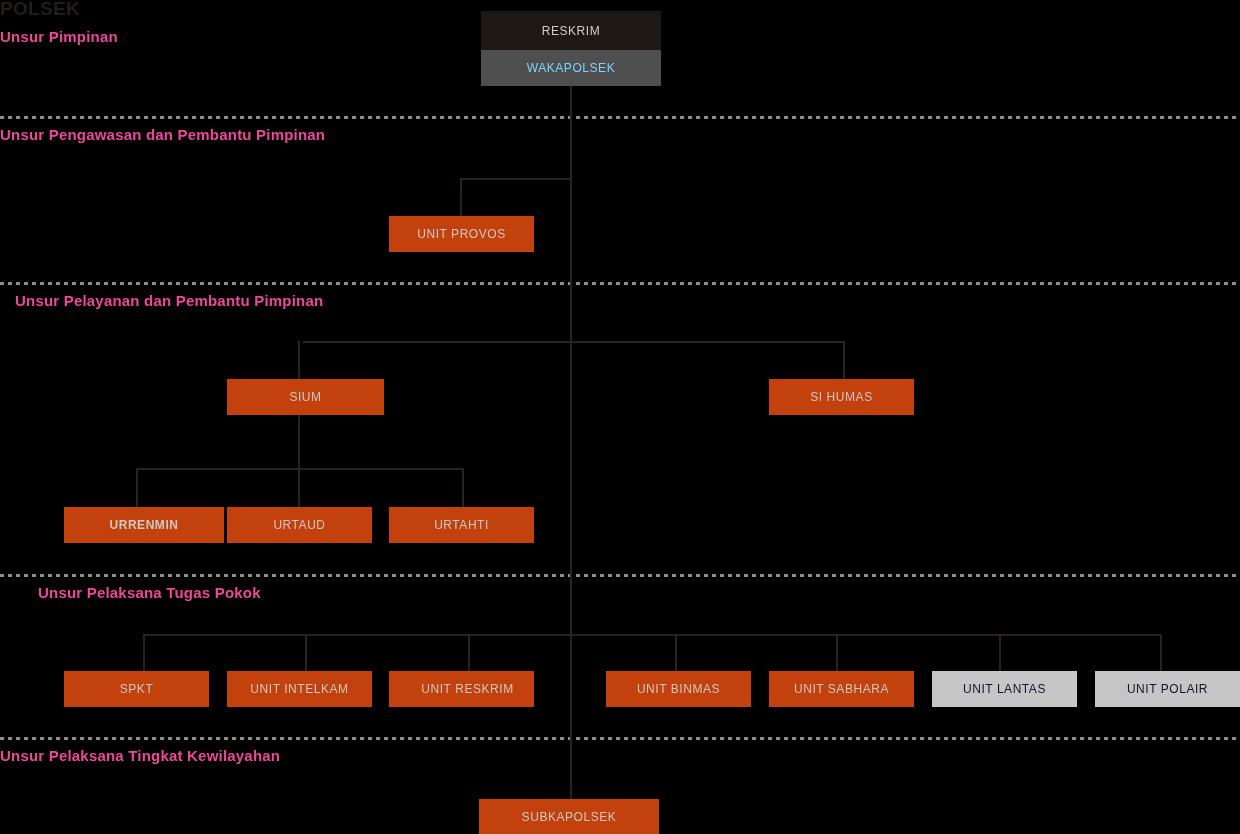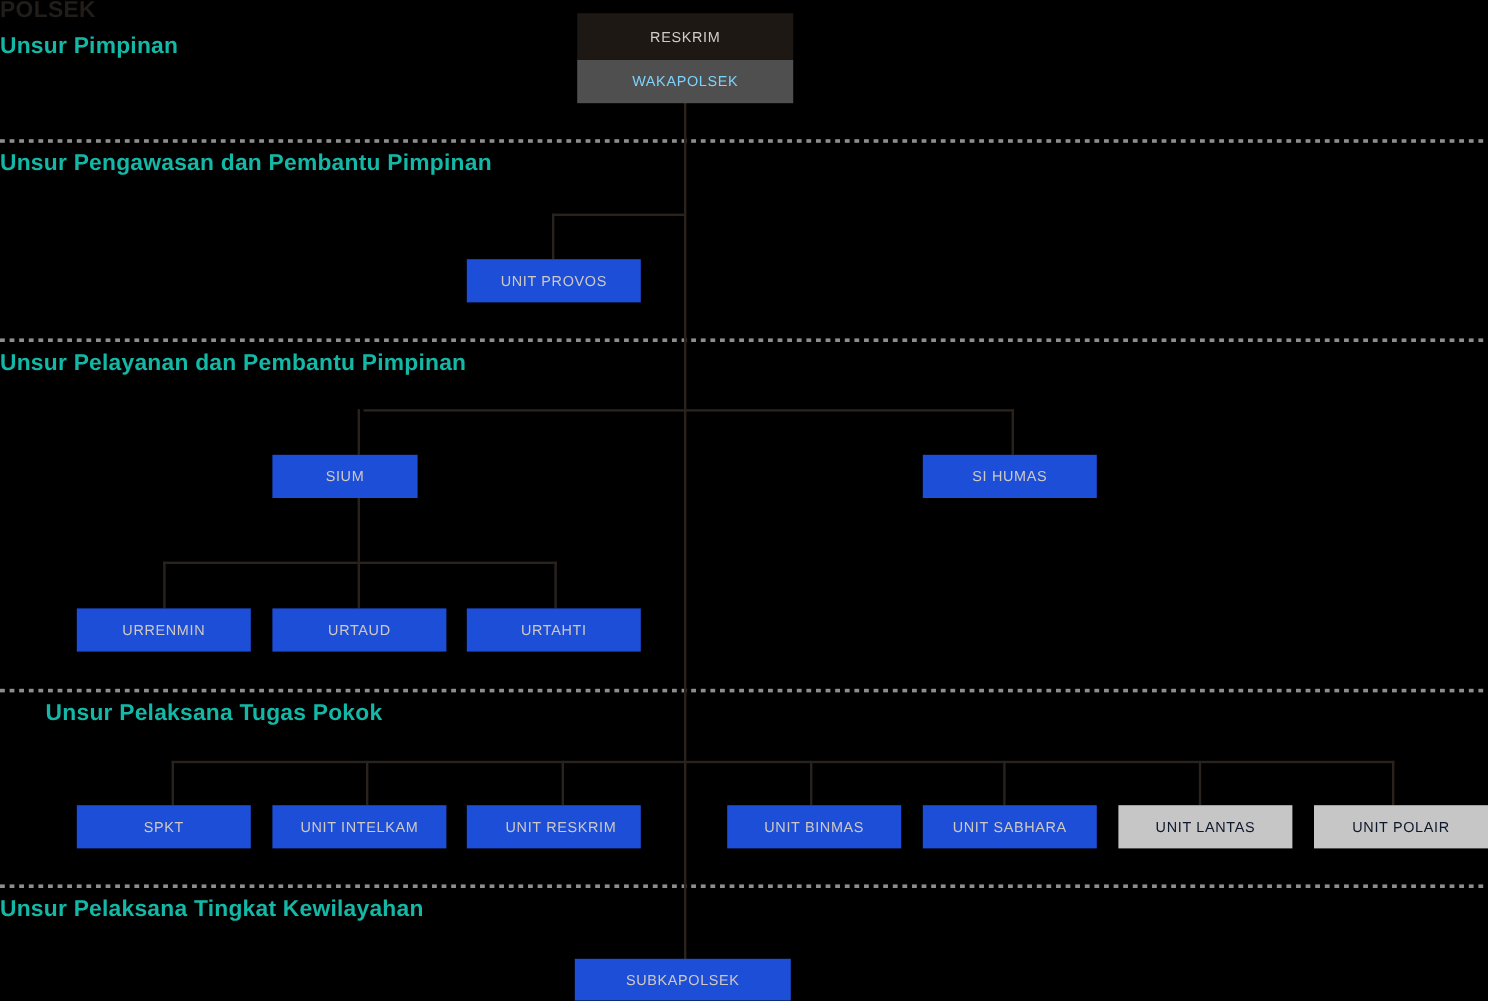--- a/index.html
+++ b/index.html
@@ -26,23 +26,23 @@
     position: absolute;
     font-weight: bold;
     font-size: 19px;
     letter-spacing: 0.3px;
     color: #231d19;
     white-space: nowrap;
   }
   .section-label {
     position: absolute;
     font-weight: bold;
-    font-size: 19px;
+    font-size: 15px;
     letter-spacing: 0.2px;
-    color: #14b8a6;
+    color: #ec4899;
     white-space: nowrap;
   }
 
   
   .divider {
     position: absolute;
     left: 0;
     width: 1240px;
     height: 3px;
     background-image: linear-gradient(to right, #8d8d8d 0px, #8d8d8d 4px, rgba(0,0,0,0) 4px, rgba(0,0,0,0) 8px);
@@ -63,21 +63,21 @@
   }
 
   
   .node {
     position: absolute;
     box-sizing: border-box;
     display: flex;
     align-items: center;
     justify-content: center;
     height: 36px;
-    background: #1d4ed8;
+    background: #c2410c;
     color: #cfc9c4;
     font-size: 12px;
     letter-spacing: 0.55px;
     white-space: nowrap;
     text-align: center;
   }
   .node.dark-head {
     background: #1e1815;
     color: #d2ccc6;
   }
@@ -92,21 +92,21 @@
 </style>
 </head>
 <body>
 
 <div id="chart-root">
 
   <div class="org-title" style="left:0px; top:-2px;">POLSEK</div>
 
   <div class="section-label" style="left:0px; top:28px;">Unsur Pimpinan</div>
   <div class="section-label" style="left:0px; top:126px;">Unsur Pengawasan dan Pembantu Pimpinan</div>
-  <div class="section-label" style="left:0px; top:292px;">Unsur Pelayanan dan Pembantu Pimpinan</div>
+  <div class="section-label" style="left:15px; top:292px;">Unsur Pelayanan dan Pembantu Pimpinan</div>
   <div class="section-label" style="left:0px; top:584px;margin-left:38px;">Unsur Pelaksana Tugas Pokok</div>
   <div class="section-label" style="left:0px; top:747px;">Unsur Pelaksana Tingkat Kewilayahan</div>
 
   <div class="divider" style="top:116px;"></div>
   <div class="divider" style="top:282px;"></div>
   <div class="divider" style="top:574px;"></div>
   <div class="divider" style="top:737px;"></div>
 
   <div class="line-v" style="left:570px; top:85px; height:715px;"></div>
 
@@ -130,24 +130,24 @@
   <div class="line-v" style="left:675px; top:634px; height:37px;"></div>
   <div class="line-v" style="left:836px; top:634px; height:37px;"></div>
   <div class="line-v" style="left:999px; top:634px; height:37px;"></div>
   <div class="line-v" style="left:1160px; top:634px; height:37px;"></div>
 
   <div class="node dark-head" style="left:481px; top:11px; width:180px; height:39px;">RESKRIM</div>
   <div class="node gray" style="left:481px; top:50px; width:180px; height:36px;">WAKAPOLSEK</div>
 
   <div class="node" style="left:389px; top:216px; width:145px;">UNIT PROVOS</div>
 
-  <div class="node" style="left:227px; top:379px; width:121px;">SIUM</div>
+  <div class="node" style="left:227px; top:379px; width:157px;">SIUM</div>
   <div class="node" style="left:769px; top:379px; width:145px;">SI HUMAS</div>
 
-  <div class="node" style="left:64px; top:507px; width:145px;">URRENMIN</div>
+  <div class="node" style="left:64px; top:507px; width:160px;font-weight:bold;">URRENMIN</div>
   <div class="node" style="left:389px; top:507px; width:145px;">URTAHTI</div>
   <div class="node" style="left:227px; top:507px; width:145px;">URTAUD</div>
 
   <div class="node" style="left:64px; top:671px; width:145px;">SPKT</div>
   <div class="node" style="left:227px; top:671px; width:145px;">UNIT INTELKAM</div>
   <div class="node" style="left:389px; top:671px; width:145px;padding-left:12px;">UNIT RESKRIM</div>
   <div class="node" style="left:606px; top:671px; width:145px;">UNIT BINMAS</div>
   <div class="node" style="left:769px; top:671px; width:145px;">UNIT SABHARA</div>
   <div class="node light" style="left:932px; top:671px; width:145px;">UNIT LANTAS</div>
   <div class="node light" style="left:1095px; top:671px; width:145px;">UNIT POLAIR</div>

